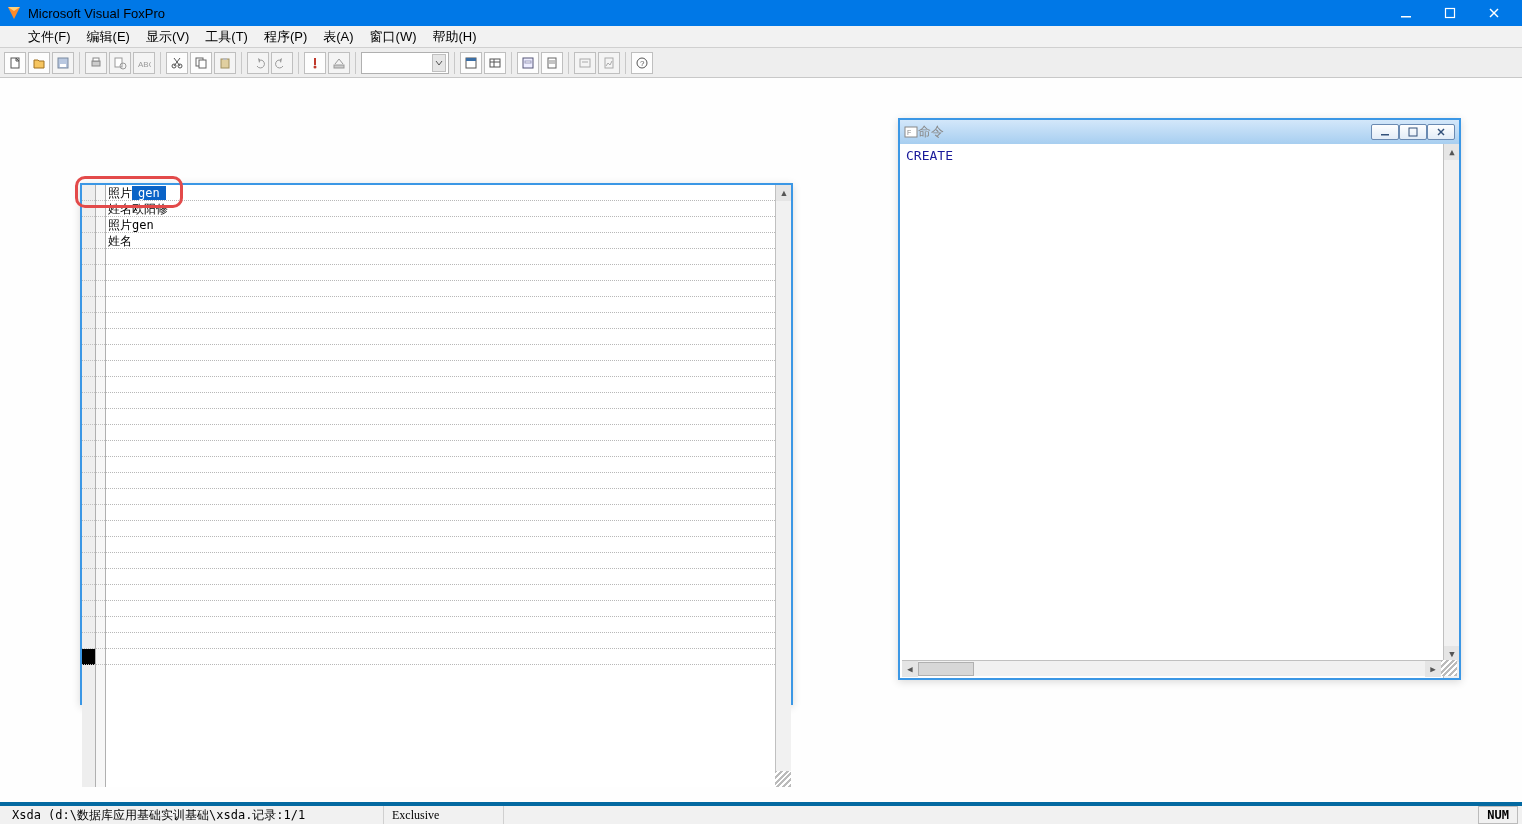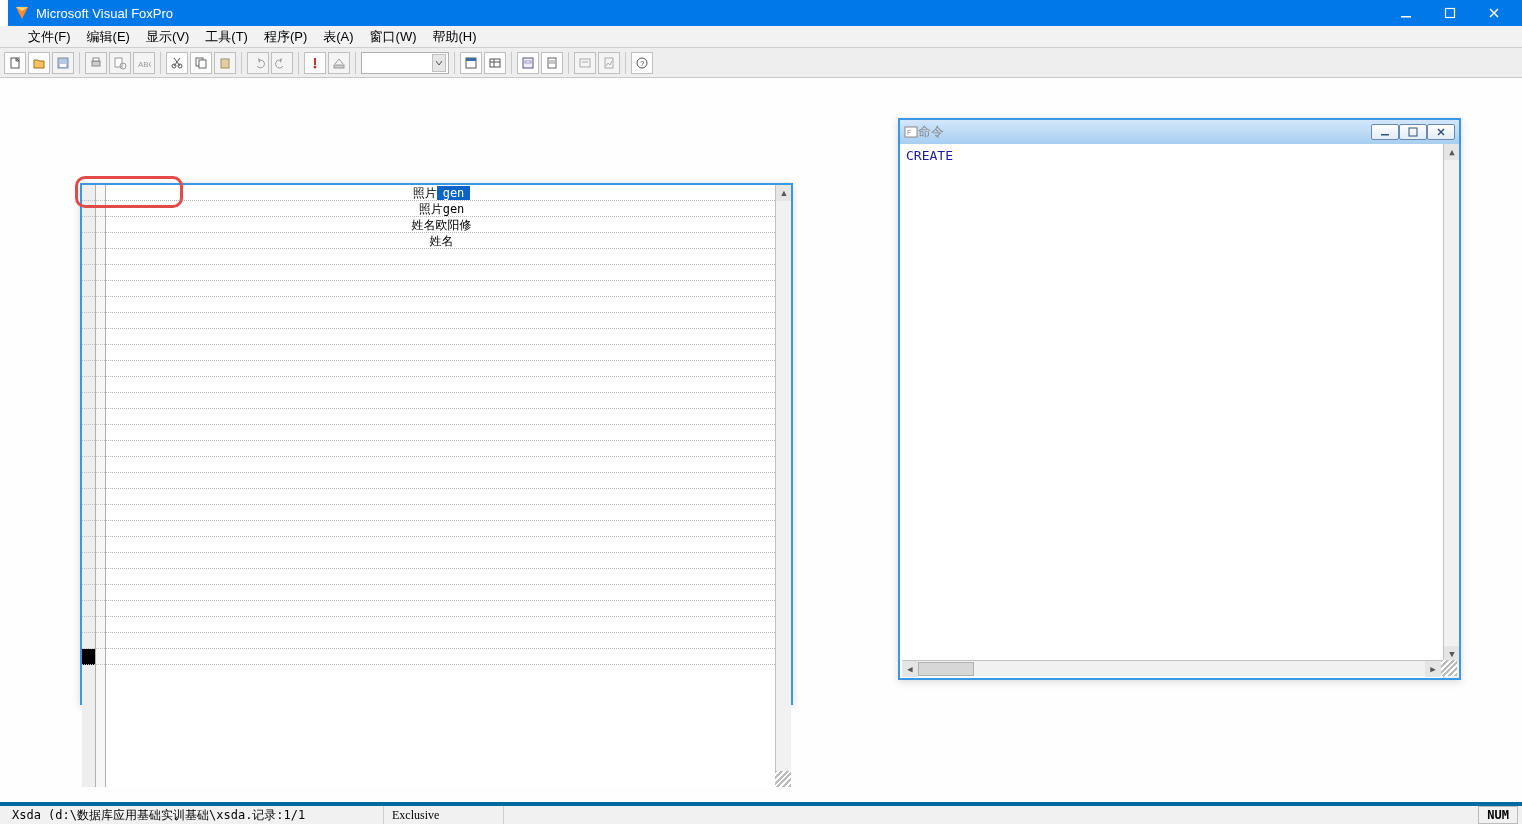--- a/index.html
+++ b/index.html
@@ -10,25 +10,24 @@
     font-family: "Microsoft YaHei", "SimSun", Arial, sans-serif;
     font-size: 12px;
     overflow: hidden;
     position: relative;
   }
 
   
   .titlebar {
     height: 26px;
     background: #0078e7;
-    color: #ffffff;
+    color: #000000;
     display: flex;
     align-items: center;
     padding: 0 6px;
-    margin-left: 8px;
   }
   .titlebar .app-icon {
     width: 16px; height: 16px;
     margin-right: 6px;
   }
   .titlebar .title { flex: 0 0 auto; font-size: 13px; }
   .titlebar .spacer { flex: 1; }
   .titlebar .win-btn {
     width: 44px; height: 26px;
     display: flex; align-items: center; justify-content: center;
@@ -140,21 +139,21 @@
   .browse-window { left: 80px; top: 105px; width: 713px; height: 522px; }
   .annot-outline {
     position: absolute;
     left: 75px; top: 98px;
     width: 108px; height: 32px;
     border: 3px solid #e34a4a;
     border-radius: 10px;
     pointer-events: none;
     z-index: 50;
   }
-  .browse-body { height: 602px; display: flex; text-align: center; }
+  .browse-body { height: 602px; display: flex; }
   .browse-recsel {
     width: 14px;
     background: #eee;
     border-right: 1px solid #b0b0b0;
     display: flex; flex-direction: column;
   }
   .browse-recsel .rec-mark {
     height: 16px;
     border-bottom: 1px dotted #c0c0c0;
   }
@@ -530,22 +529,22 @@
           <div class="cell"></div>
         <div class="cell"></div>
           <div class="cell"></div>
           <div class="cell"></div>
           <div class="cell"></div>
         <div class="cell"></div>
           <div class="cell"></div>
       </div>
       <div class="browse-rows">
         <div class="row"><span class="label">照片</span><span class="val-sel">gen</span></div>
+        <div class="row"><span class="label">姓名</span><span>欧阳修</span></div>
         <div class="row"><span class="label">照片</span><span>gen</span></div>
-        <div class="row"><span class="label">姓名</span><span>欧阳修</span></div>
         <div class="row"><span class="label">姓名</span><span></span></div>
         <div class="row"></div>
           <div class="row"></div>
           <div class="row"></div>
           <div class="row"></div>
         <div class="row"></div>
           <div class="row"></div>
           <div class="row"></div>
           <div class="row"></div>
         <div class="row"></div>

